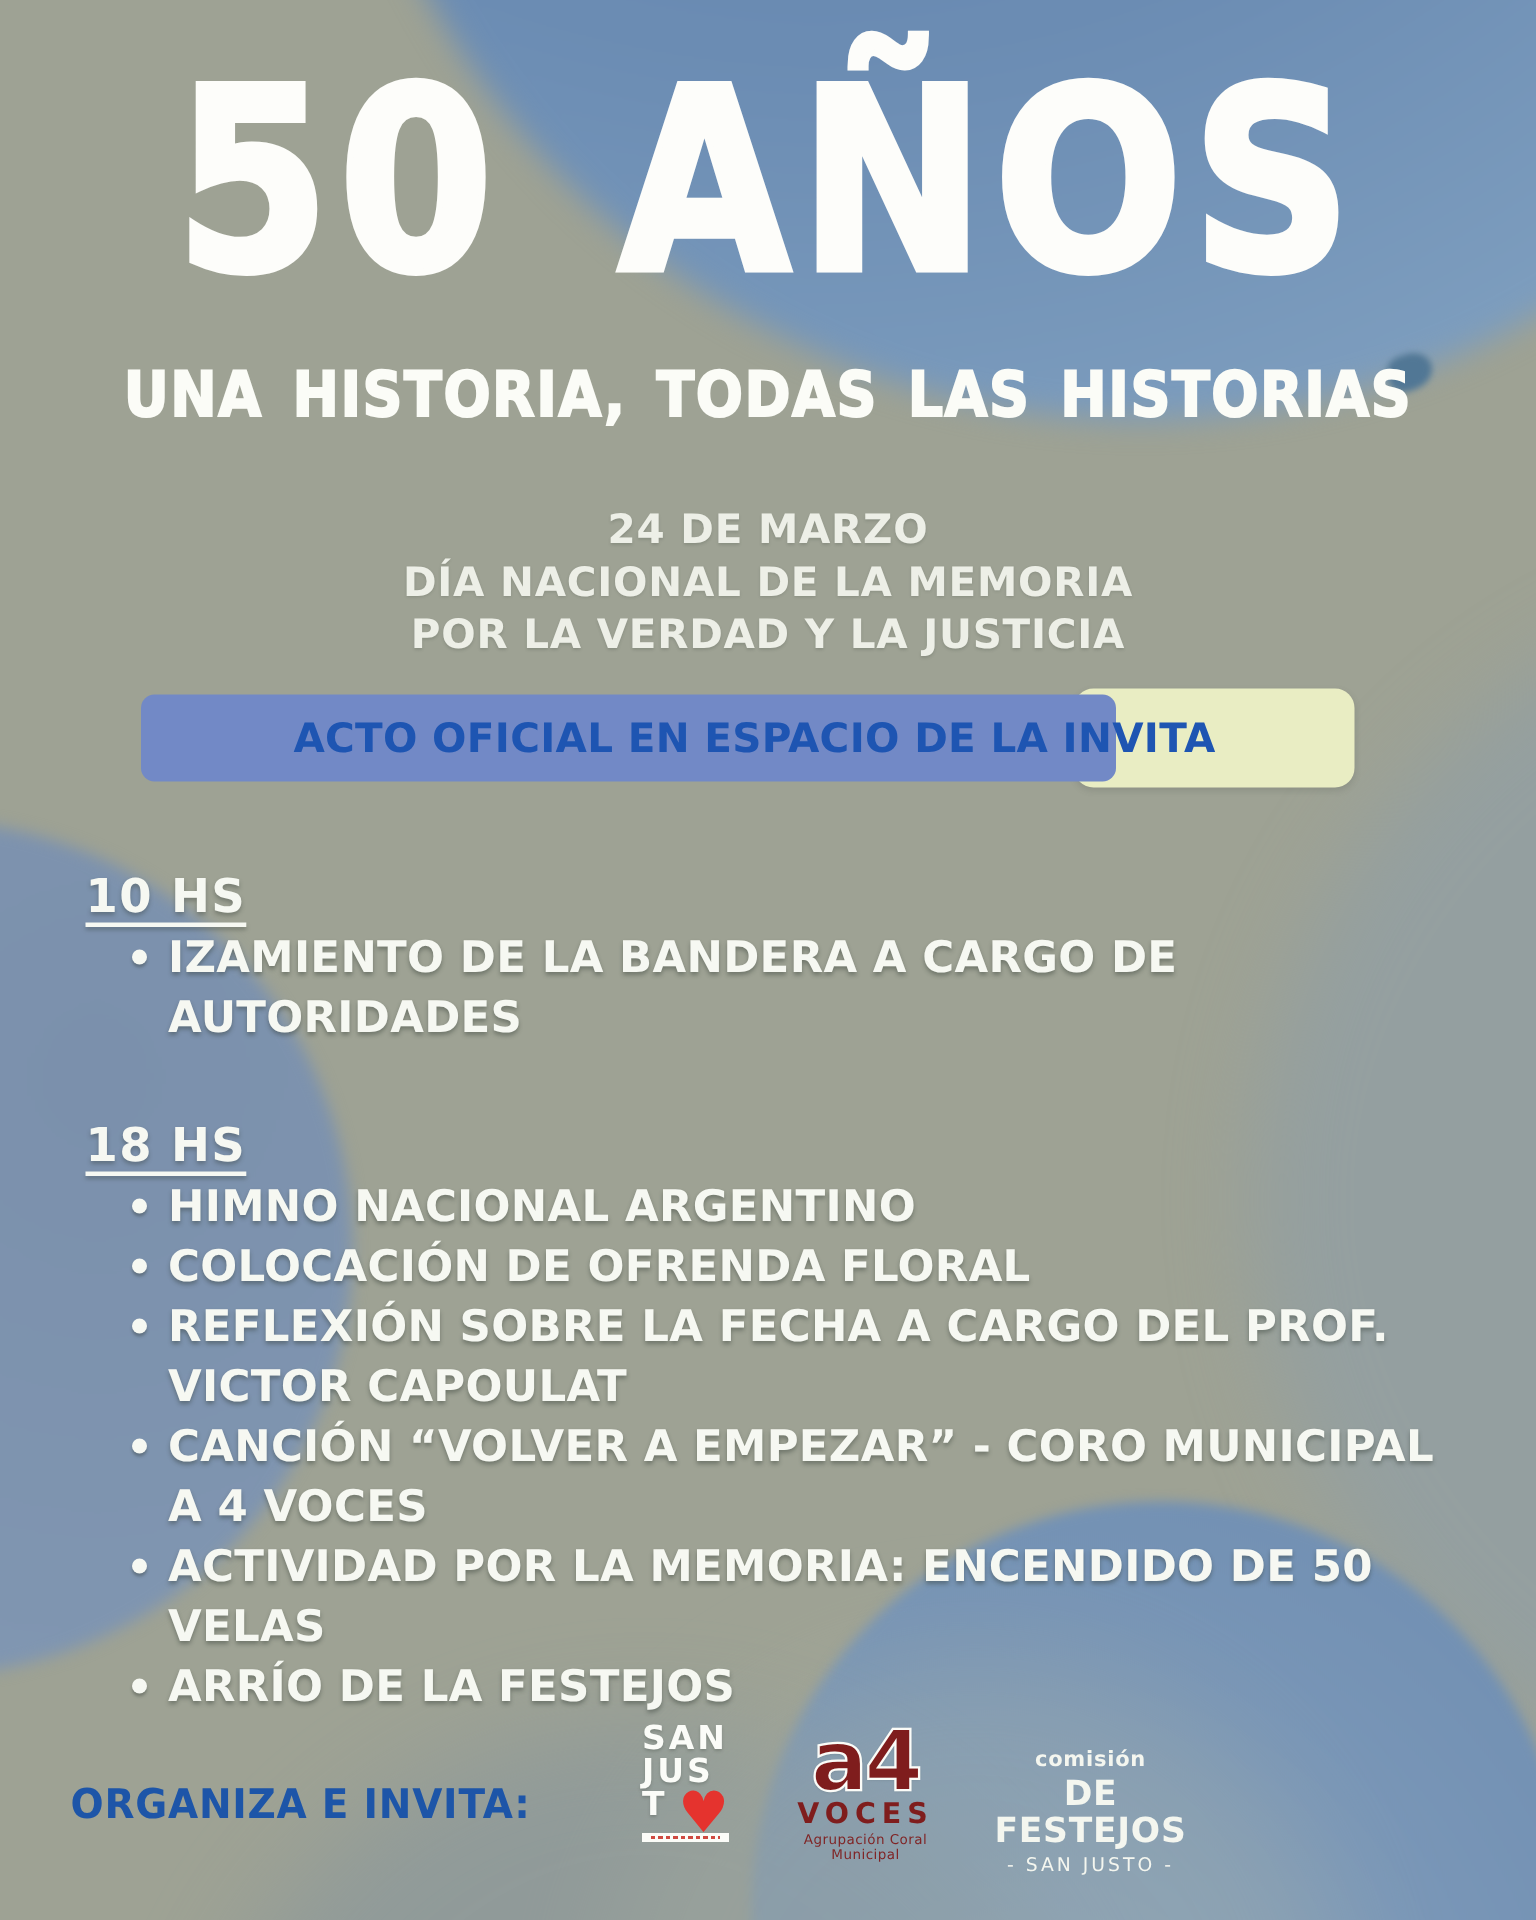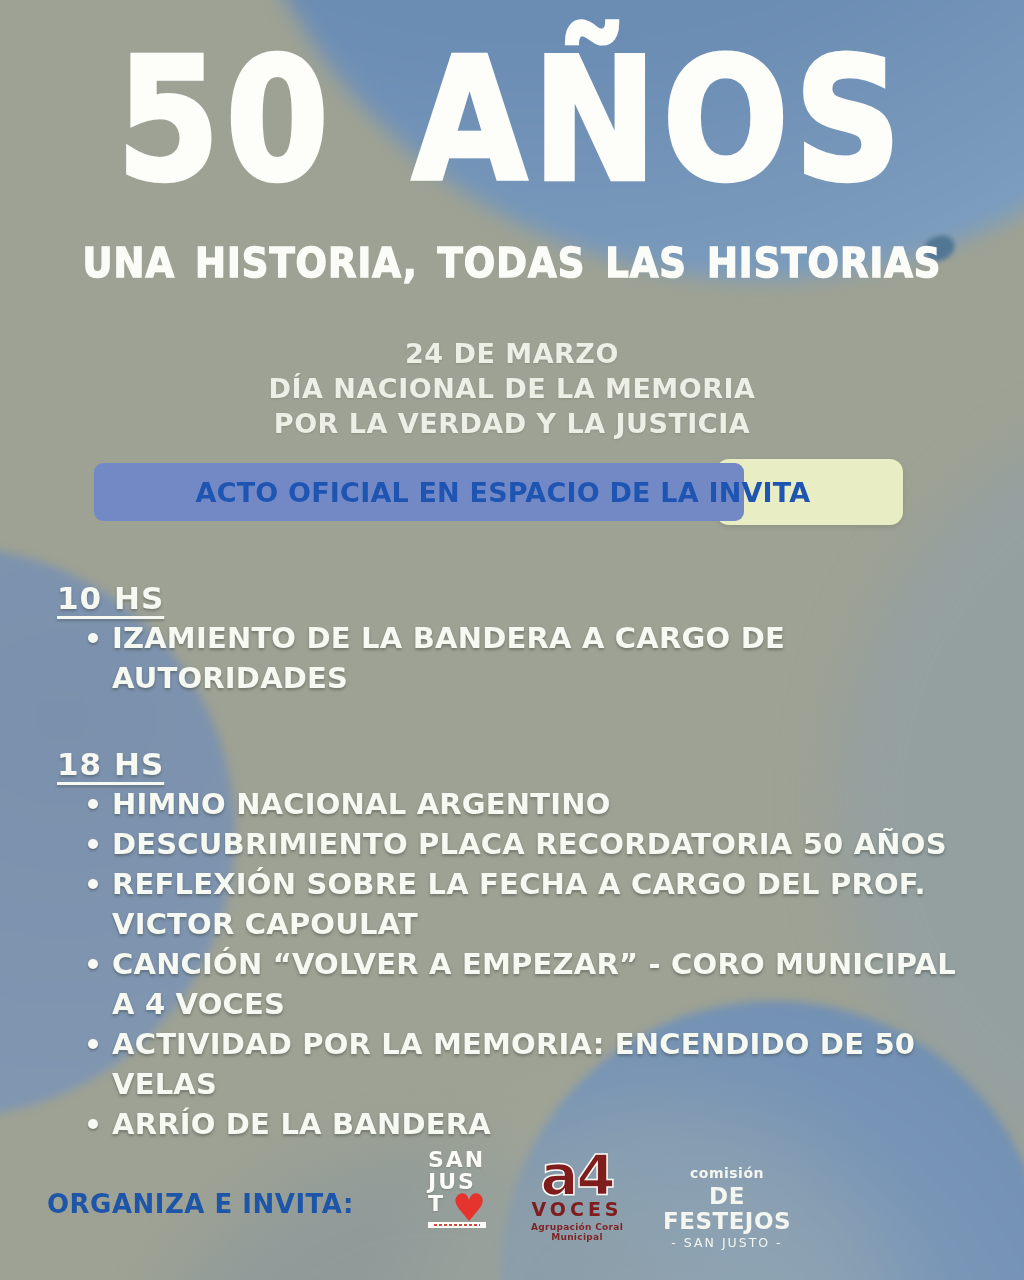--- a/index.html
+++ b/index.html
@@ -127,21 +127,21 @@
     position:static; width:46px; height:2px;
     background:repeating-linear-gradient(90deg,#cf4a41 0 3px, rgba(0,0,0,0) 3px 5px);
   }
   .logo-a4 { left:517px; top:1152px; width:120px; text-align:center; color:#7f1d1d; }
   .logo-a4 div { position:static; }
   .a4-big {
     font-size:56px; font-weight:bold; line-height:46px; letter-spacing:-2px;
     -webkit-text-stroke:1.5px #fbfcf8; text-shadow:0 1px 2px rgba(50,60,50,.2);
   }
   .a4-voces { font-size:19px; font-weight:bold; letter-spacing:4px; line-height:19px; margin-top:2px; }
-  .a4-tag { font-size:9px; font-weight:bold; letter-spacing:.3px; margin-top:3px; opacity:.95; }
+  .a4-tag { font-size:9px; font-weight:normal; letter-spacing:.3px; margin-top:3px; opacity:.95; }
   .logo-comision { left:652px; top:1163px; width:150px; text-align:center; color:#f4f6ef; }
   .logo-comision div { position:static; }
   .com-1 { font-size:14px; font-weight:bold; line-height:21px; letter-spacing:.5px; }
   .com-2 { font-size:23px; font-weight:bold; line-height:25px; letter-spacing:.5px; }
   .com-3 { font-size:12.5px; font-weight:normal; line-height:17px; letter-spacing:2px; }
 </style>
 </head>
 <body>
 
 <div class="poster">
@@ -175,21 +175,21 @@
           </div>
         </div></div>
       <div class="sched-block"><div class="sched-time">18 HS</div><div class="sched-item">
           <span class="dot"></span>
           <div class="item-lines">
             <div class="item-line">HIMNO NACIONAL ARGENTINO</div>
           </div>
         </div><div class="sched-item">
           <span class="dot"></span>
           <div class="item-lines">
-            <div class="item-line">DESCUBRIMIENTO PLACA RECORDATORIA 50 AÑOS</div>
+            <div class="item-line">COLOCACIÓN DE OFRENDA FLORAL</div>
           </div>
         </div><div class="sched-item">
           <span class="dot"></span>
           <div class="item-lines">
             <div class="item-line">REFLEXIÓN SOBRE LA FECHA A CARGO DEL PROF.</div>
             <div class="item-line">VICTOR CAPOULAT</div>
           </div>
         </div><div class="sched-item">
           <span class="dot"></span>
           <div class="item-lines">
@@ -197,21 +197,21 @@
             <div class="item-line">A 4 VOCES</div>
           </div>
         </div><div class="sched-item">
           <span class="dot"></span>
           <div class="item-lines">
             <div class="item-line">ACTIVIDAD POR LA MEMORIA: ENCENDIDO DE 50 VELAS</div>
           </div>
         </div><div class="sched-item">
           <span class="dot"></span>
           <div class="item-lines">
-            <div class="item-line">ARRÍO DE LA BANDERA</div>
+            <div class="item-line">ARRÍO DE LA FESTEJOS</div>
           </div>
         </div></div>
     </div>
 
   <div class="organizer">ORGANIZA E INVITA:</div>
 
   <div class="logo-sanjusto">
     <div class="sj-line" style="position:static">SAN</div>
     <div class="sj-line" style="position:static">JUS</div>
     <div class="sj-line" style="position:static">T</div>

